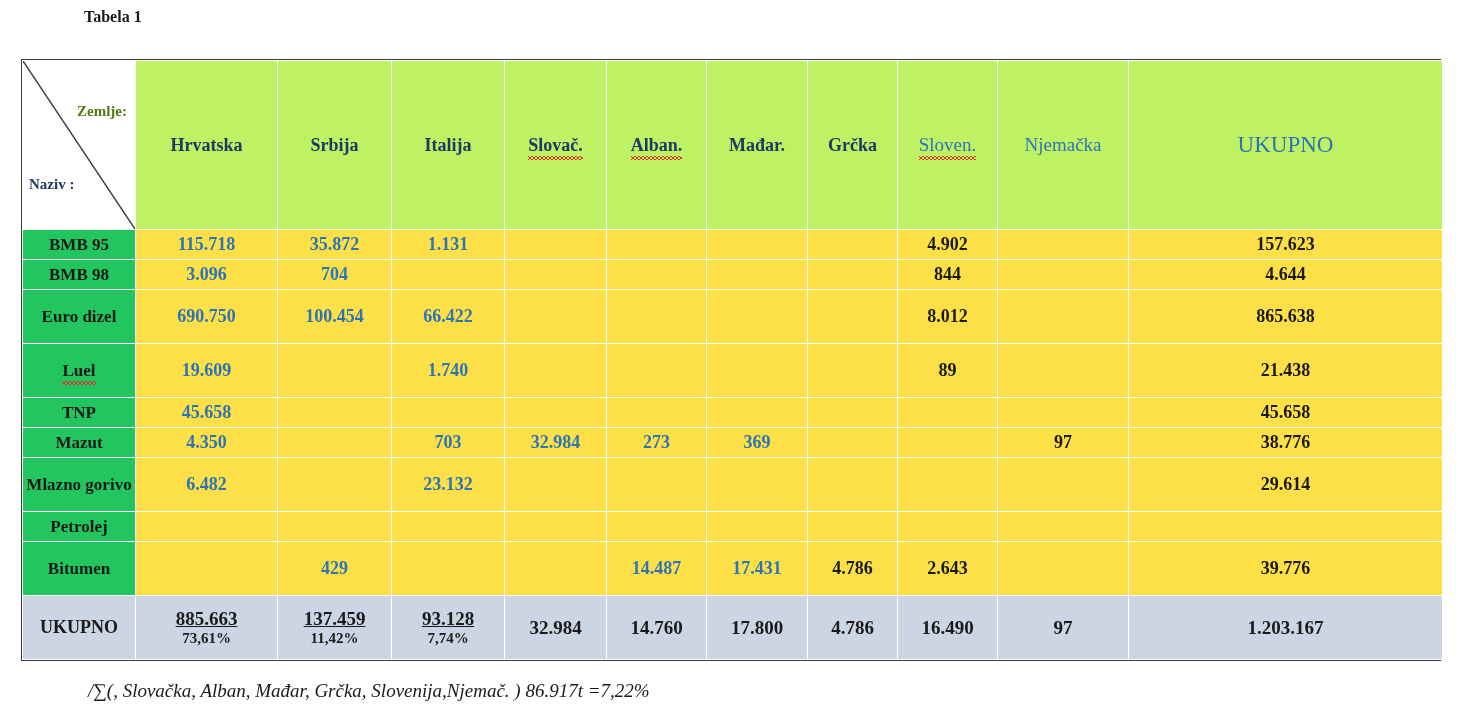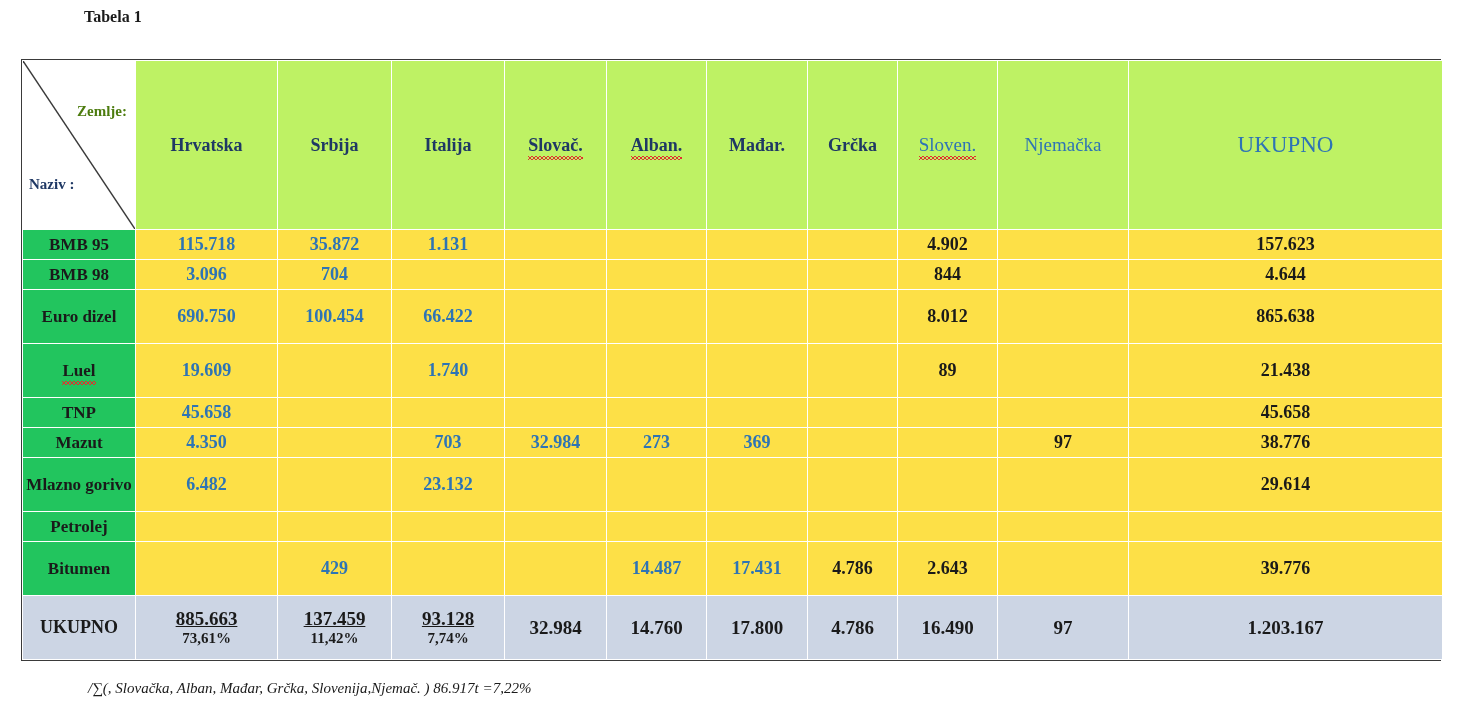--- a/index.html
+++ b/index.html
@@ -141,21 +141,21 @@
     background: #ccd5e4;
     font-size: 18px;
   }
   .tot-main { display: block; line-height: 1.15; text-decoration: underline; }
   .tot-pct { display: block; font-size: 15px; line-height: 1.2; font-family: Liberation Serif, serif; }
   .tot-big { font-size: 21px; }
   .footnote {
     position: absolute;
     left: 88px;
     top: 680px;
-    font-size: 15px;
+    font-size: 19px;
     font-style: italic;
     font-family: "Liberation Serif", serif;
     color: #1a1a1a;
     white-space: nowrap;
   }
   .h-tall { height: 54px; }
   .h-mid  { height: 30px; }
   .h-sm   { height: 30px; }
 </style>
 </head>

